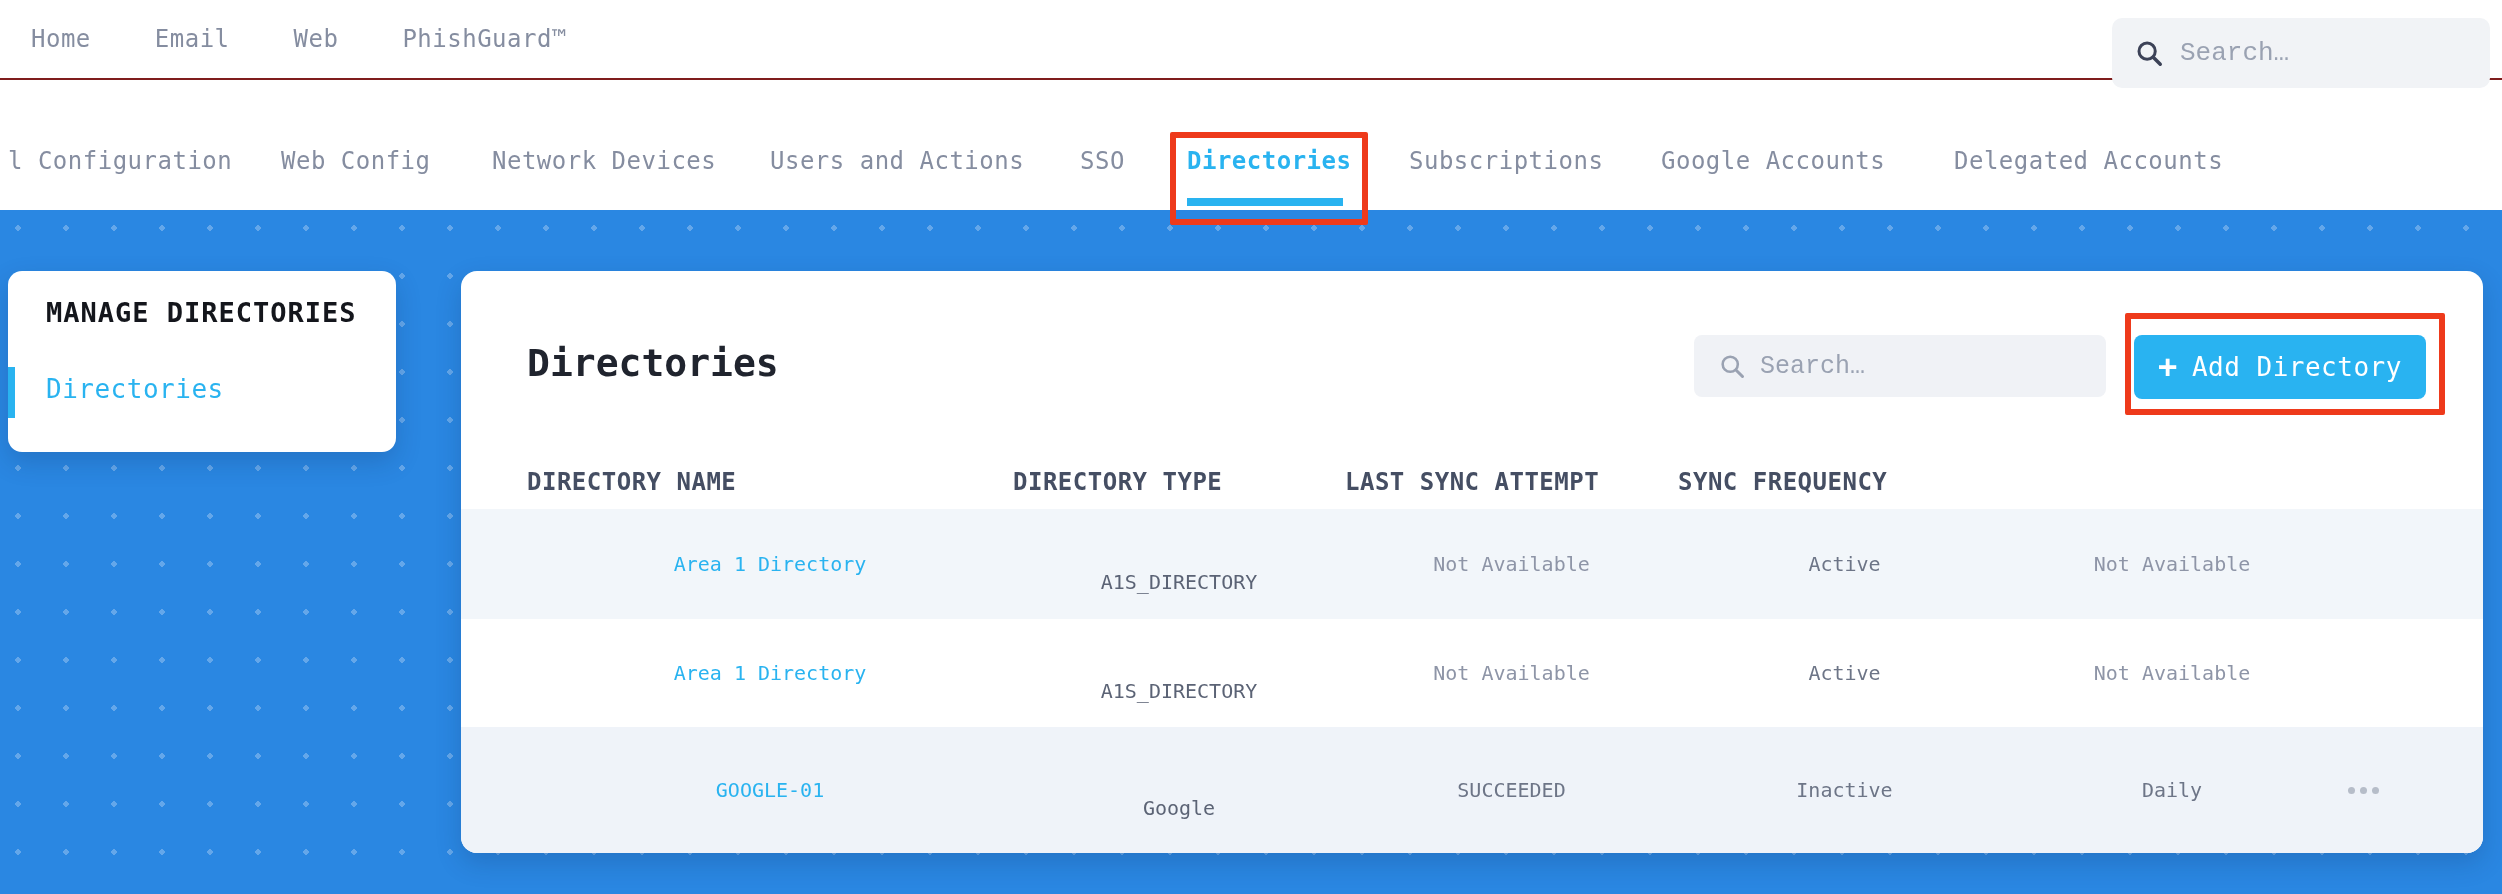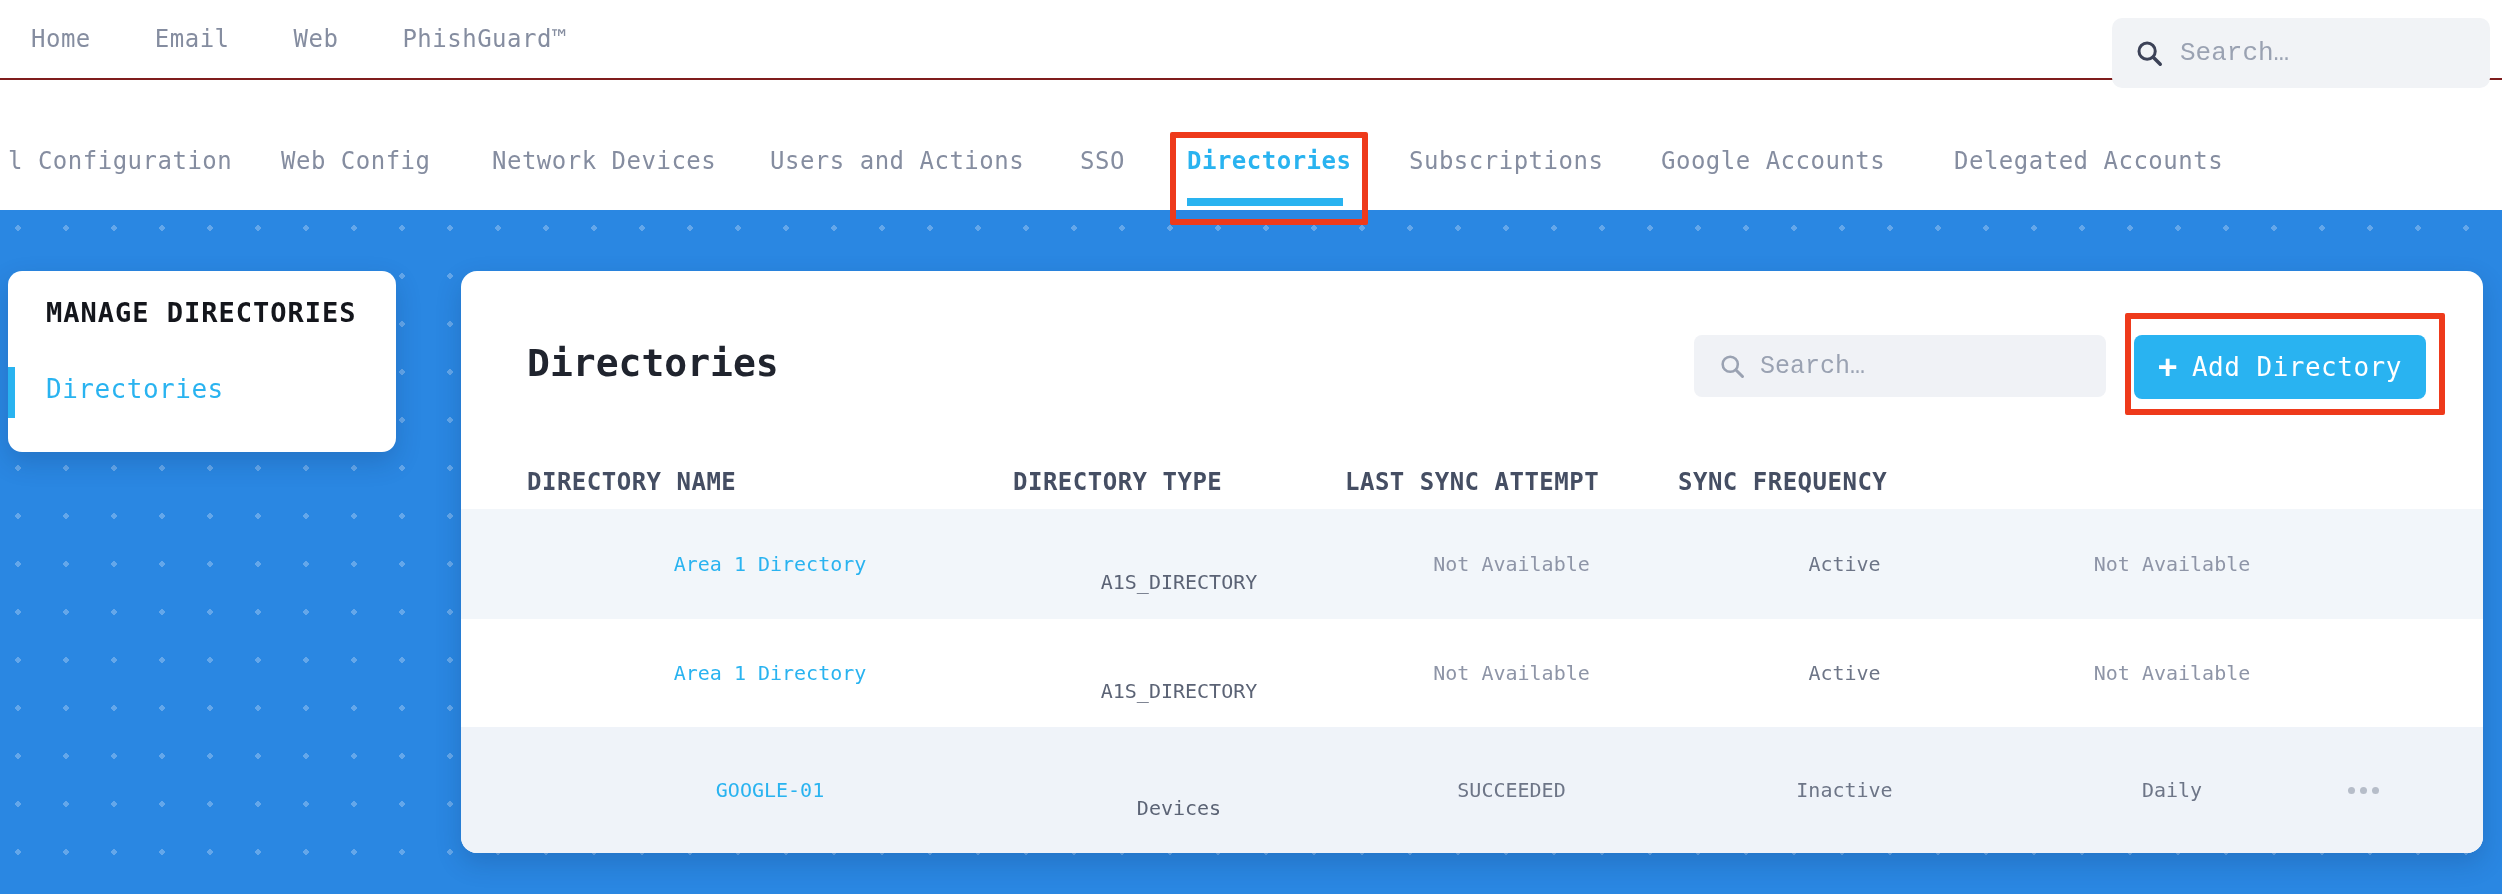--- a/index.html
+++ b/index.html
@@ -167,21 +167,21 @@
           <span class="cell c-name">Area 1 Directory</span>
           <span class="cell c-type">A1S_DIRECTORY</span>
           <span class="cell c-val muted">Not Available</span>
           <span class="cell c-val">Active</span>
           <span class="cell c-val muted">Not Available</span>
           <span></span>
         </div>
 
         <div class="trow row-3">
           <span class="cell c-name">GOOGLE-01</span>
-          <span class="cell c-type">Devices</span>
+          <span class="cell c-type">Google</span>
           <span class="cell c-val">SUCCEEDED</span>
           <span class="cell c-val">Inactive</span>
           <span class="cell c-val">Daily</span>
           <span class="menu-dots">
               <i></i>
               <i></i>
               <i></i>
             </span>
         </div>
 

